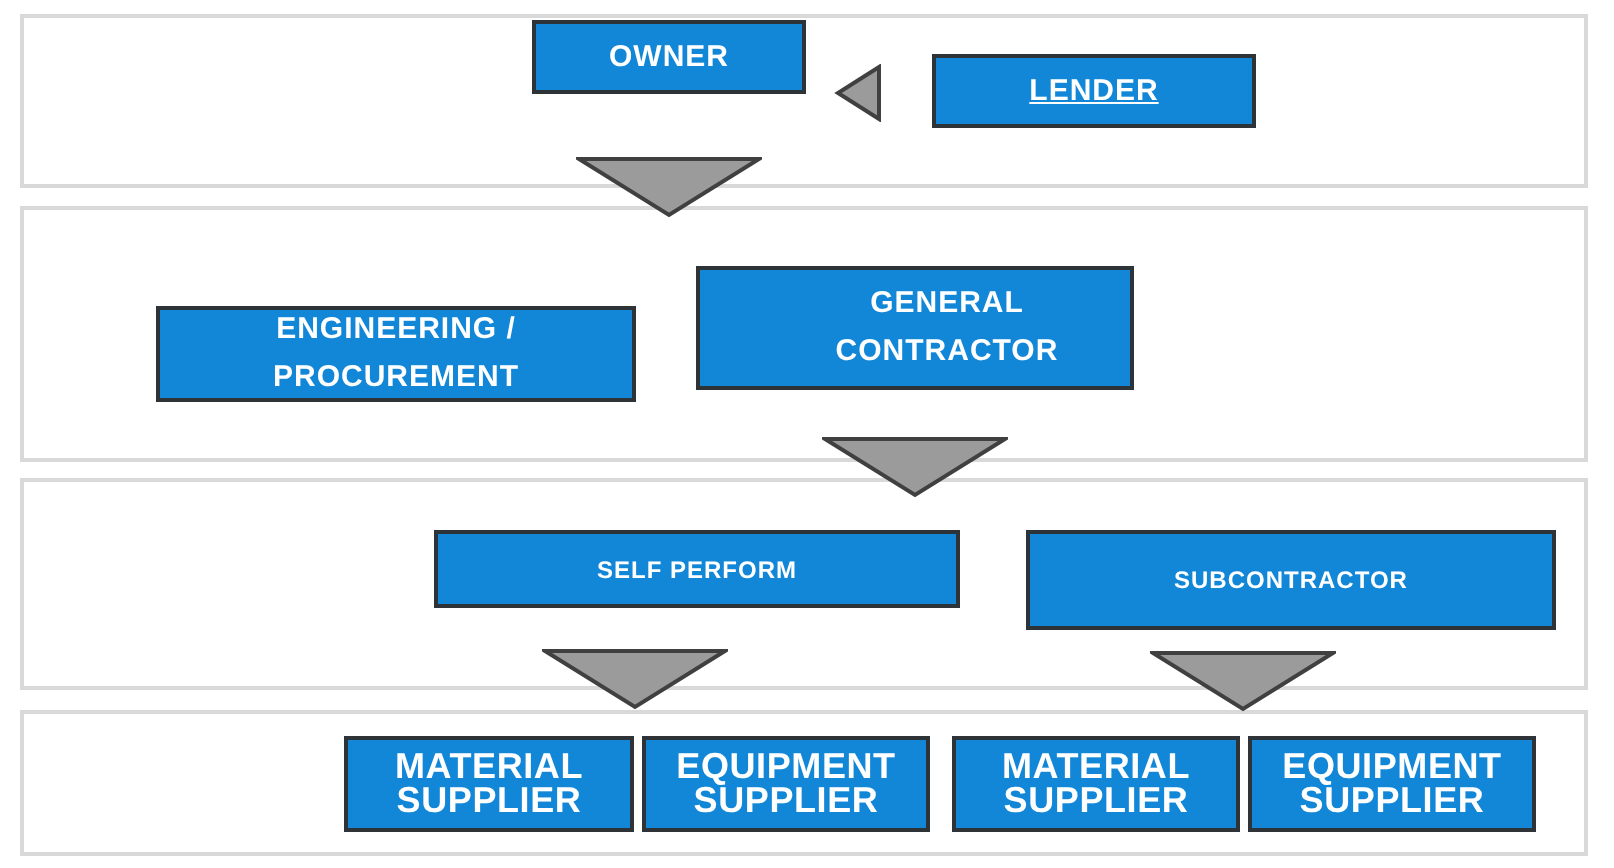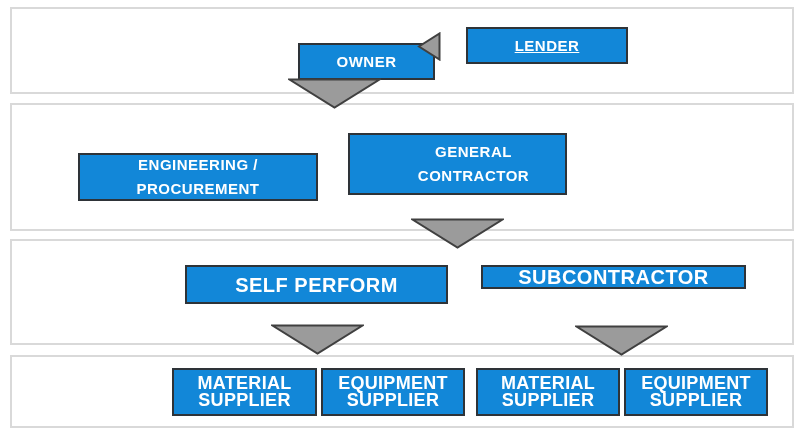--- a/index.html
+++ b/index.html
@@ -30,21 +30,21 @@
     display: flex;
     align-items: center;
     justify-content: center;
     text-align: center;
     font-weight: bold;
     letter-spacing: 0.5px;
     z-index: 2;
   }
   .bbox .lbl { white-space: pre-line; }
   .fs-15 { font-size: 15px; line-height: 24px; }
-  .fs-16 { font-size: 20px; line-height: 20px; }
+  .fs-16 { font-size: 12px; line-height: 20px; margin-left: 32px; }
   .fs-12 { font-size: 18px; line-height: 17px; letter-spacing: 0.3px; }
   .arrow {
     position: absolute;
     z-index: 3;
   }
   .arrow polygon {
     fill: var(--arrow-fill, #9b9b9b);
     stroke: var(--arrow-stroke, #404040);
     stroke-width: 2;
     stroke-linejoin: miter;
@@ -53,21 +53,21 @@
 </head>
 <body>
 
 <div class="canvas">
 
   <div class="band" style="left:10px; top:7px;   width:784px; height:87px;"></div>
   <div class="band" style="left:10px; top:103px; width:784px; height:128px;"></div>
   <div class="band" style="left:10px; top:239px; width:784px; height:106px;"></div>
   <div class="band" style="left:10px; top:355px; width:784px; height:73px;"></div>
 
-  <div class="bbox fs-15" style="left:266px; top:43px; width:137px; height:37px;margin-left:32px;">
+  <div class="bbox fs-15" style="left:266px; top:10px; width:137px; height:37px;">
     <span class="lbl">OWNER</span>
   </div>
   <div class="bbox fs-15" style="left:466px; top:27px; width:162px; height:37px;text-decoration:underline;">
     <span class="lbl">LENDER</span>
   </div>
   <svg class="arrow" style="left:417px; top:32px;" width="24" height="29" viewBox="0 0 24 29">
     <polygon points="22.5,1.5 22.5,27.5 2,14.5"></polygon>
   </svg>
 
   <svg class="arrow" style="left:288px; top:78px;" width="93" height="31" viewBox="0 0 93 31">
@@ -83,21 +83,21 @@
 CONTRACTOR</span>
   </div>
 
   <svg class="arrow" style="left:411px; top:218px;" width="93" height="31" viewBox="0 0 93 31">
     <polygon points="1.5,1.5 91.5,1.5 46.5,29.5"></polygon>
   </svg>
 
   <div class="bbox fs-16" style="left:185px; top:265px; width:263px; height:39px;">
     <span class="lbl">SELF PERFORM</span>
   </div>
-  <div class="bbox fs-16" style="left:481px; top:265px; width:265px; height:24px;">
+  <div class="bbox fs-16" style="left:481px; top:265px; width:265px; height:50px;">
     <span class="lbl">SUBCONTRACTOR</span>
   </div>
 
   <svg class="arrow" style="left:271px; top:324px;" width="93" height="31" viewBox="0 0 93 31">
     <polygon points="1.5,1.5 91.5,1.5 46.5,29.5"></polygon>
   </svg>
   <svg class="arrow" style="left:575px; top:325px;" width="93" height="31" viewBox="0 0 93 31">
     <polygon points="1.5,1.5 91.5,1.5 46.5,29.5"></polygon>
   </svg>
 

